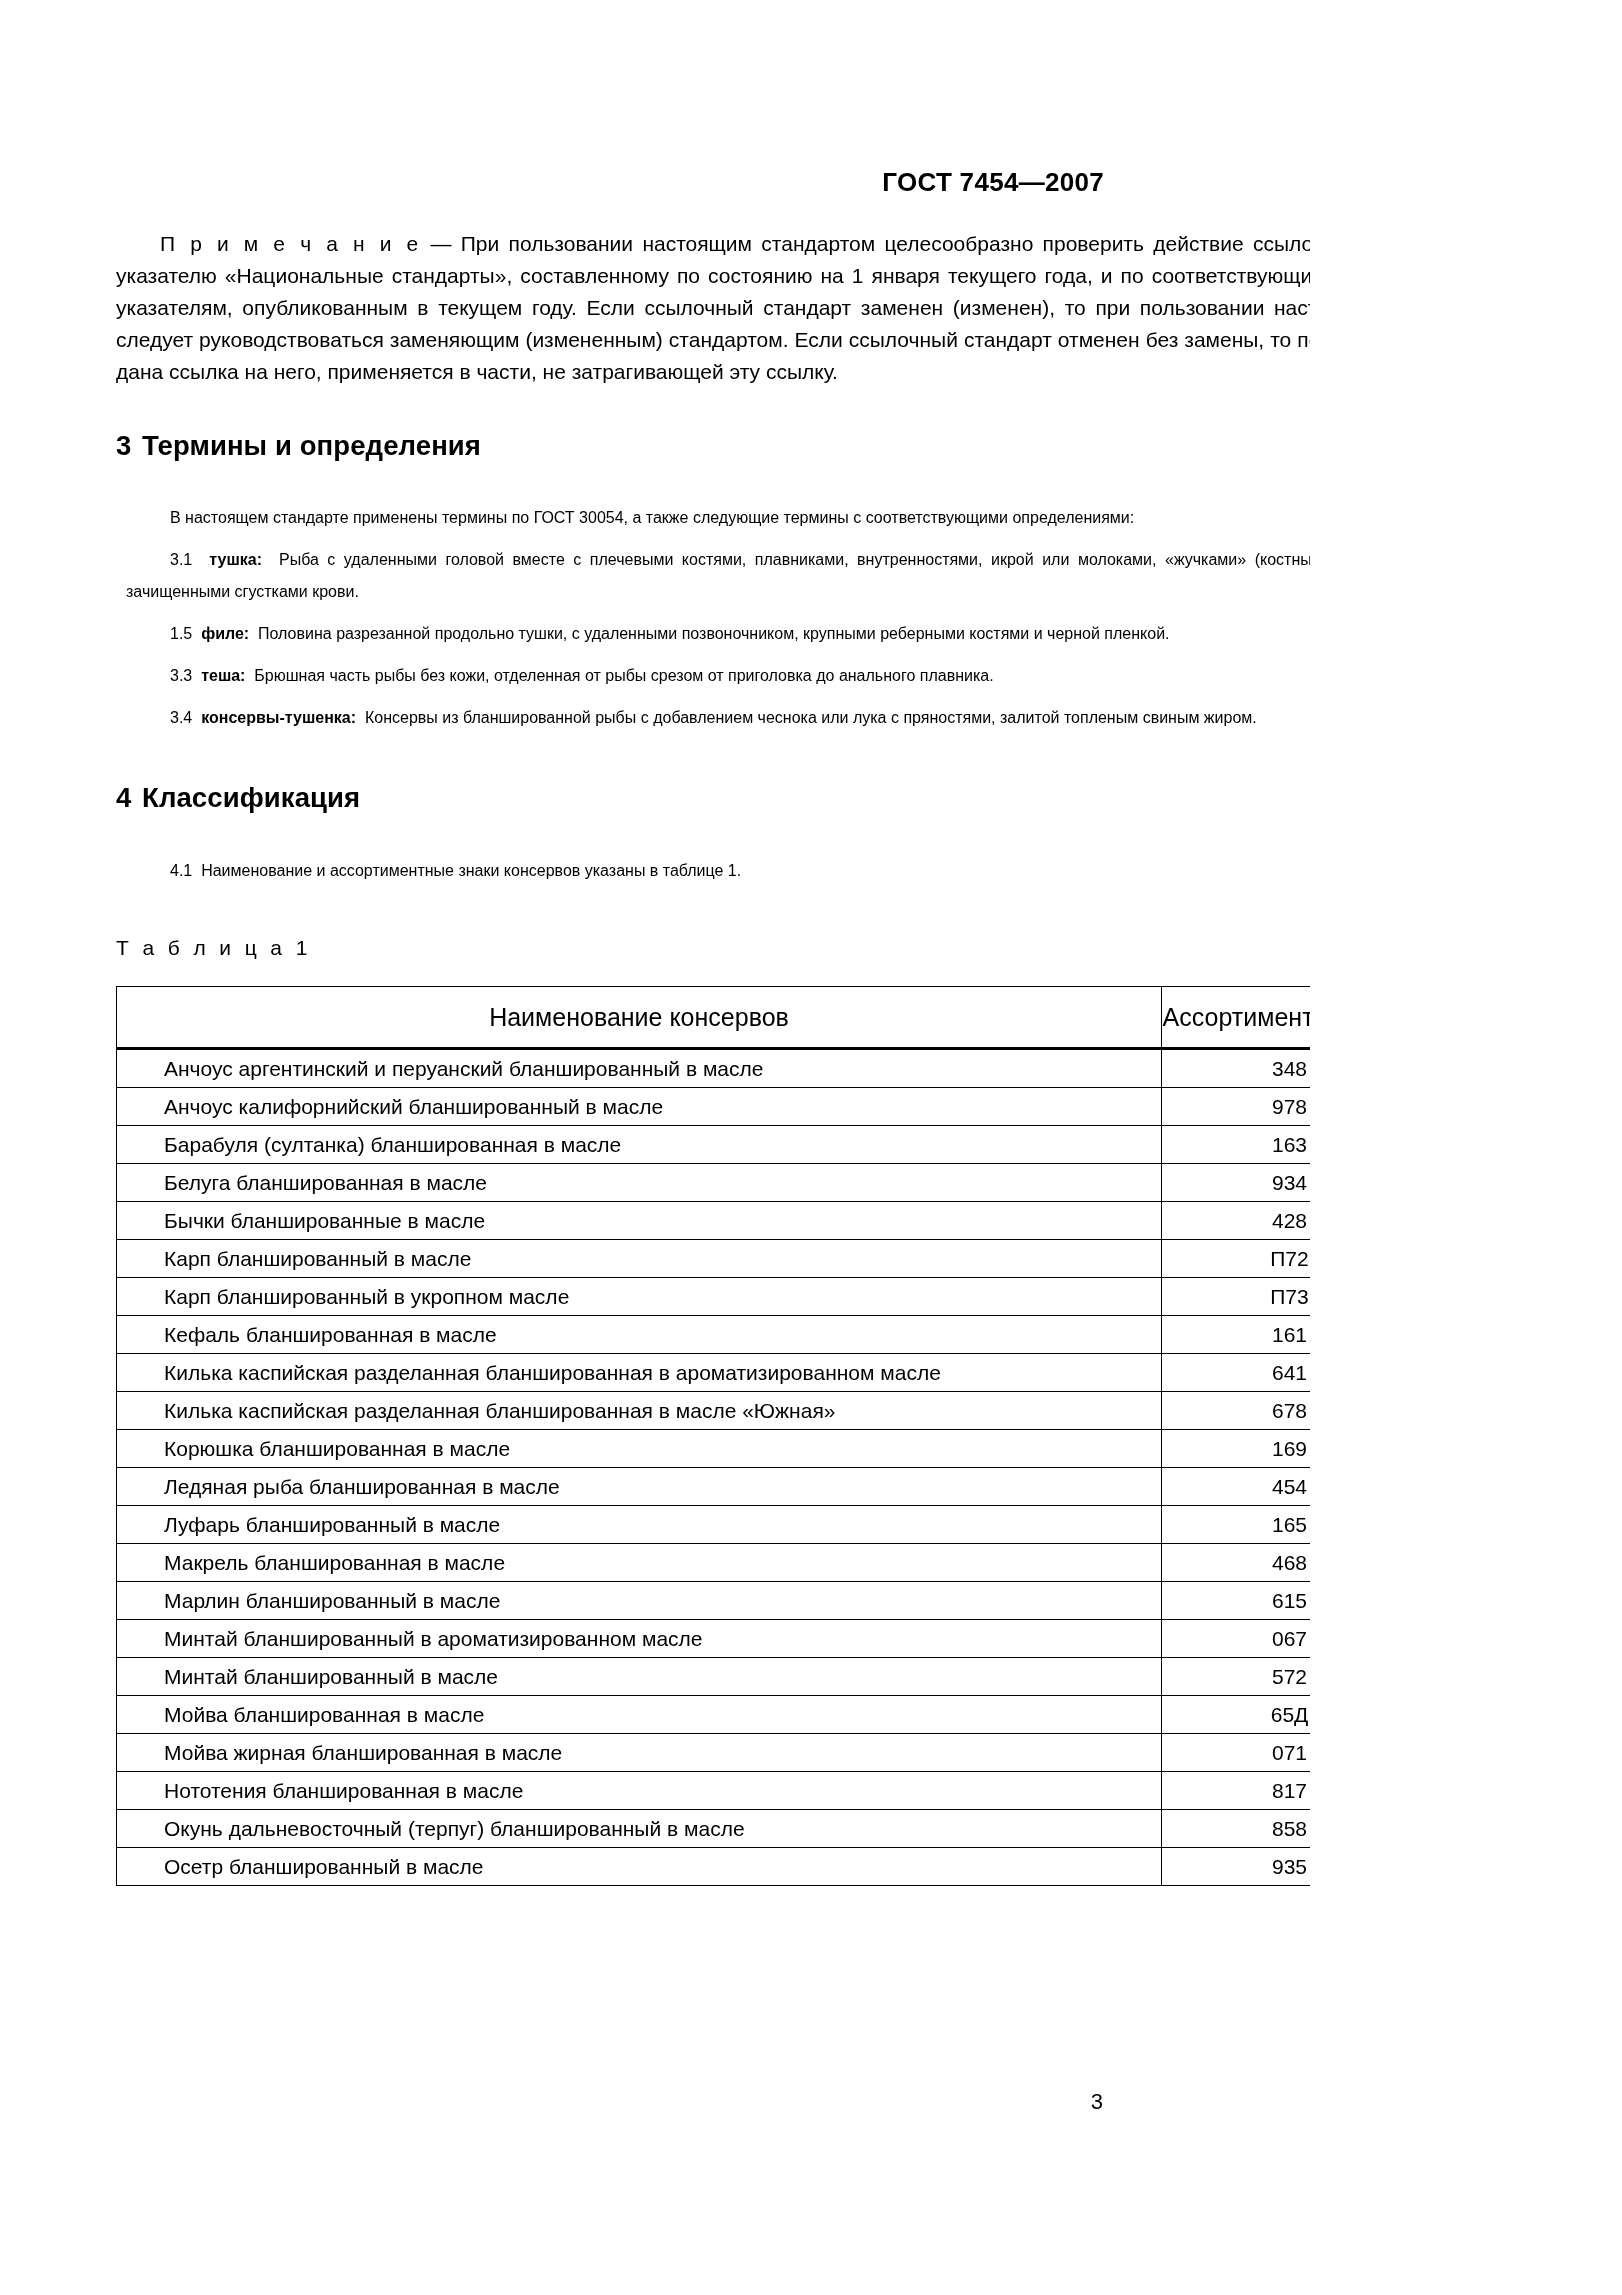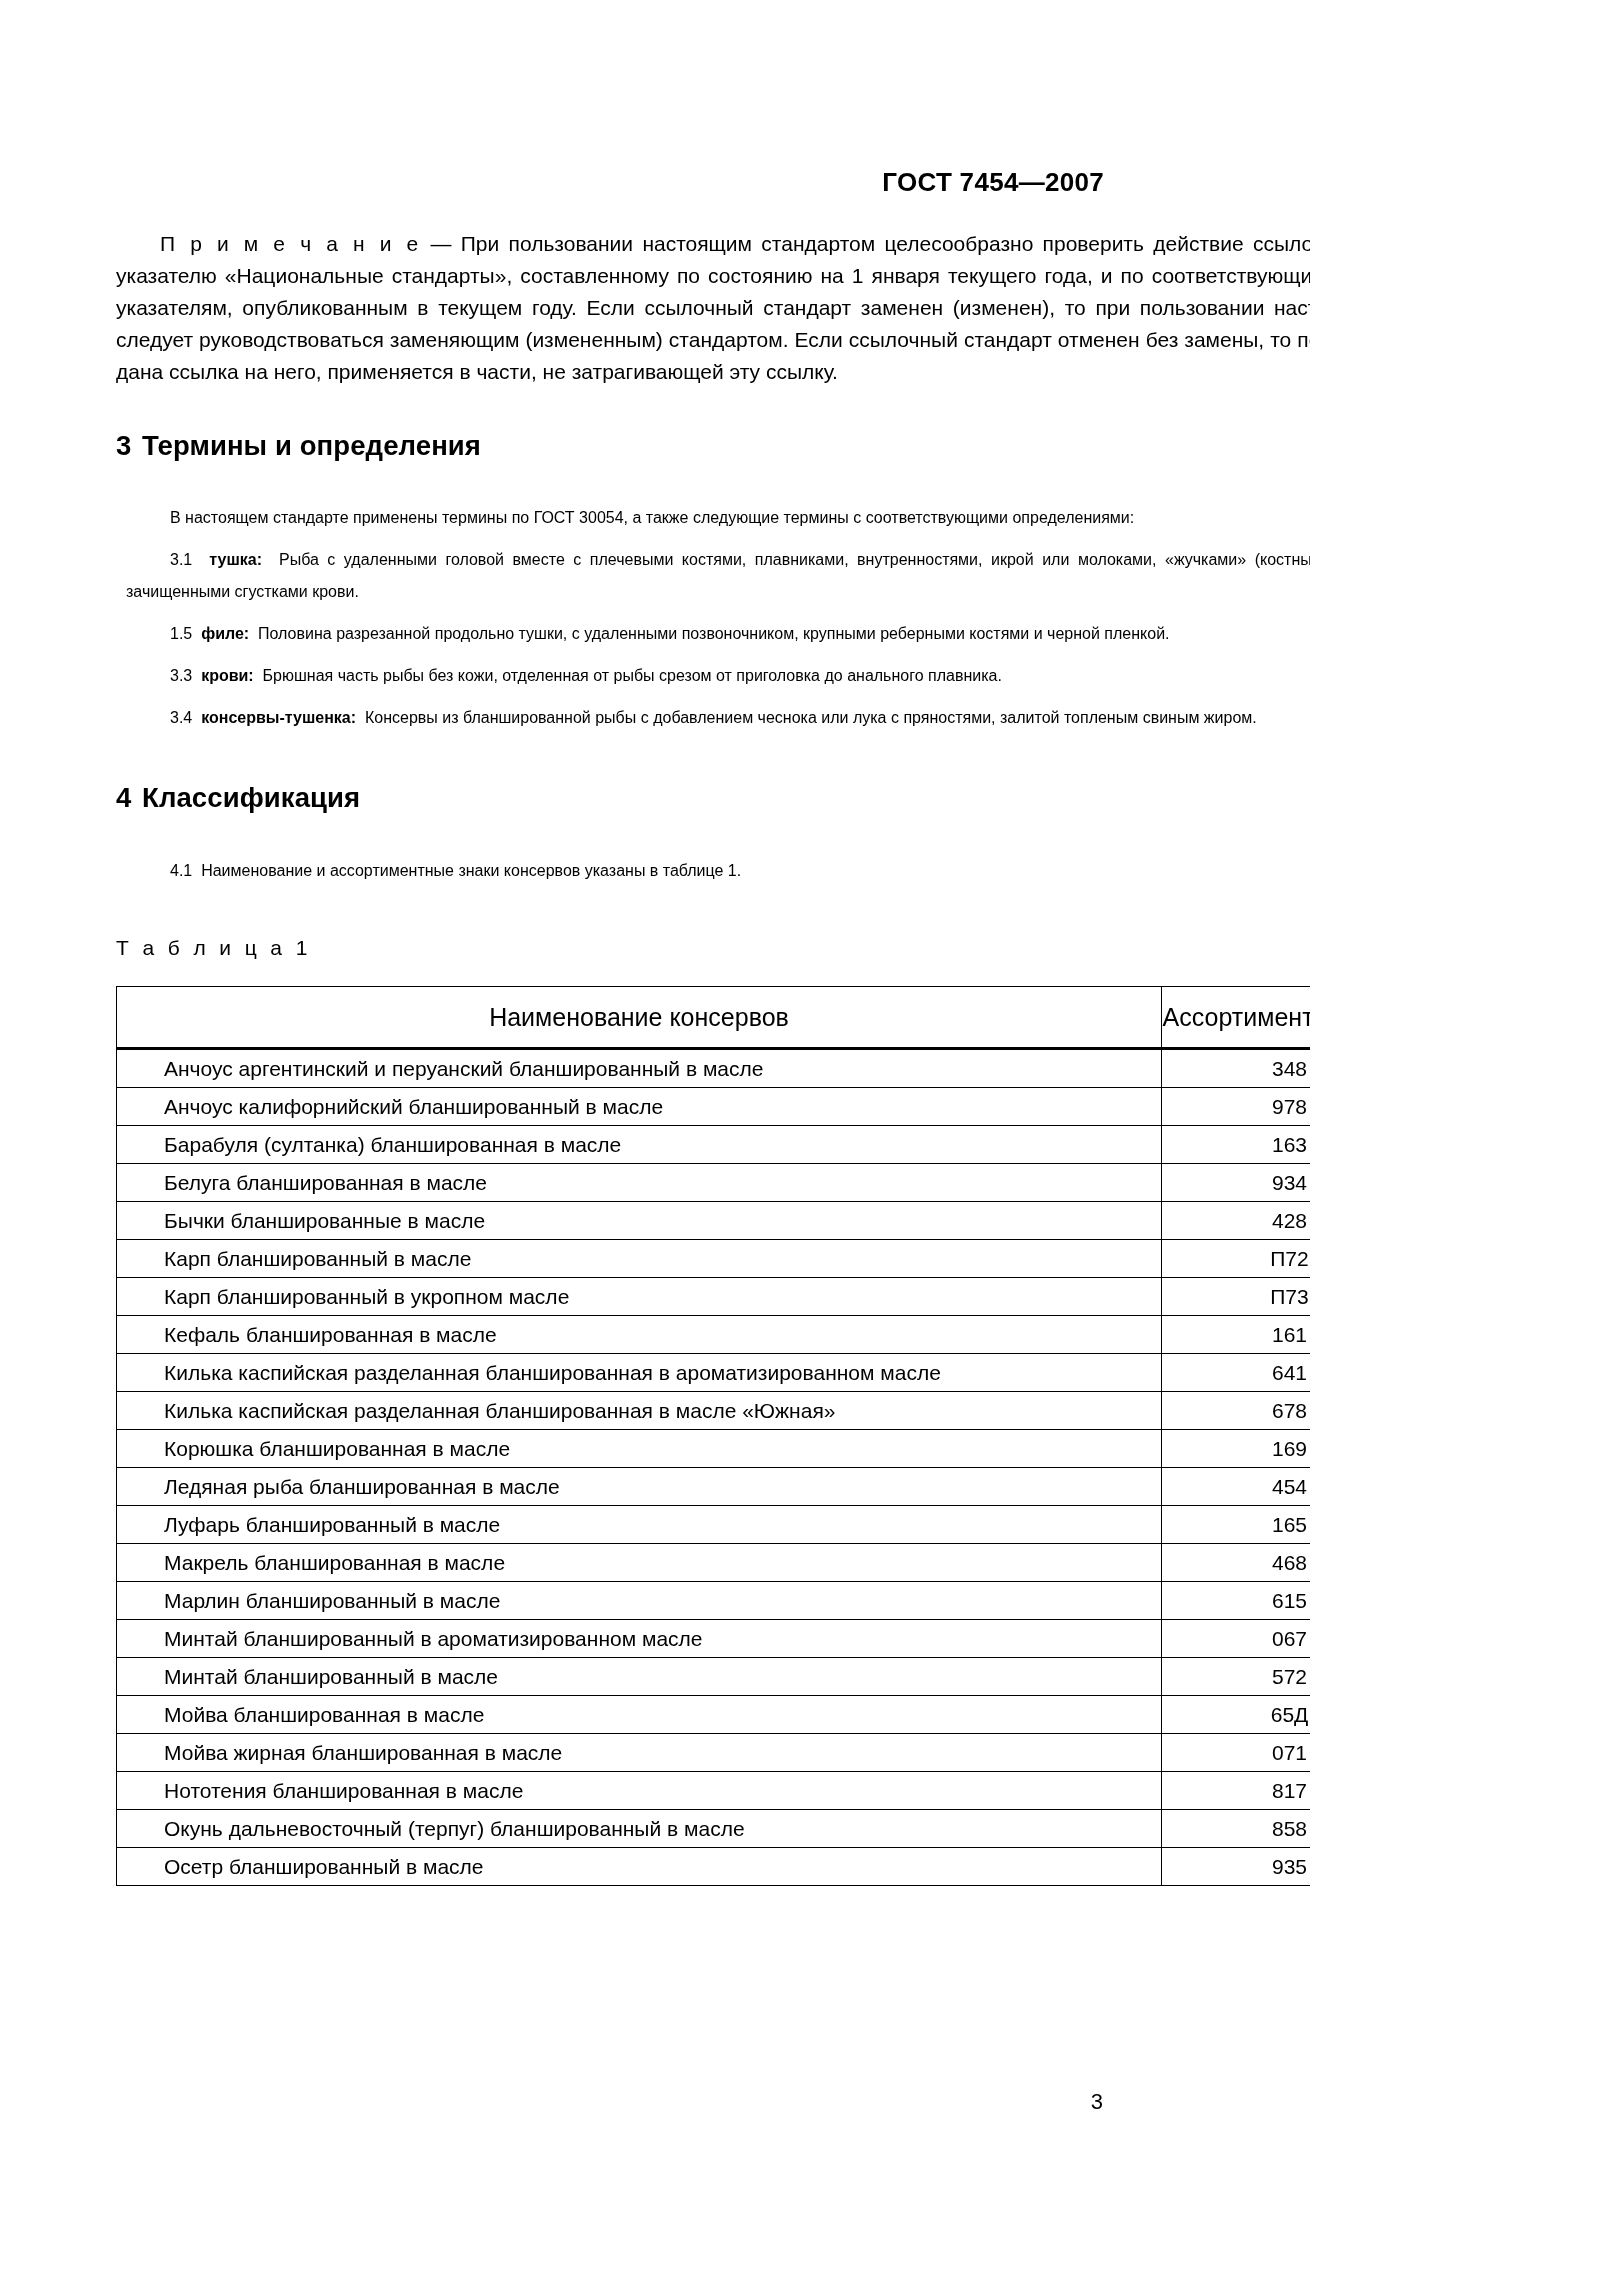--- a/index.html
+++ b/index.html
@@ -162,21 +162,21 @@
 
     <p class="body">
       <span class="indent"></span><span>3.1</span>&nbsp;&nbsp;<span class="term">тушка:</span>&nbsp;&nbsp;<span>Рыба с удаленными головой вместе с плечевыми костями, плавниками, внутренностями, икрой или молоками, «жучками» (костные образования), чешуей, зачищенными сгустками крови.</span>
     </p>
 
     <p class="body">
       <span class="indent"></span><span>1.5</span>&nbsp;&nbsp;<span class="term">филе:</span>&nbsp;&nbsp;<span>Половина разрезанной продольно тушки, с удаленными позвоночником, крупными реберными костями и черной пленкой.</span>
     </p>
 
     <p class="body">
-      <span class="indent"></span><span>3.3</span>&nbsp;&nbsp;<span class="term">крови:</span>&nbsp;&nbsp;<span>Брюшная часть рыбы без кожи, отделенная от рыбы срезом от приголовка до анального плавника.</span>
+      <span class="indent"></span><span>3.3</span>&nbsp;&nbsp;<span class="term">теша:</span>&nbsp;&nbsp;<span>Брюшная часть рыбы без кожи, отделенная от рыбы срезом от приголовка до анального плавника.</span>
     </p>
 
     <p class="body">
       <span class="indent"></span><span>3.4</span>&nbsp;&nbsp;<span class="term">консервы-тушенка:</span>&nbsp;&nbsp;<span>Консервы из бланшированной рыбы с добавлением чеснока или лука с пряностями, залитой топленым свиным жиром.</span>
     </p>
 
     <div class="sp-before-h4"></div>
 
     <h2 class="section">
       <span class="sec-num">4</span><span>Классификация</span>

